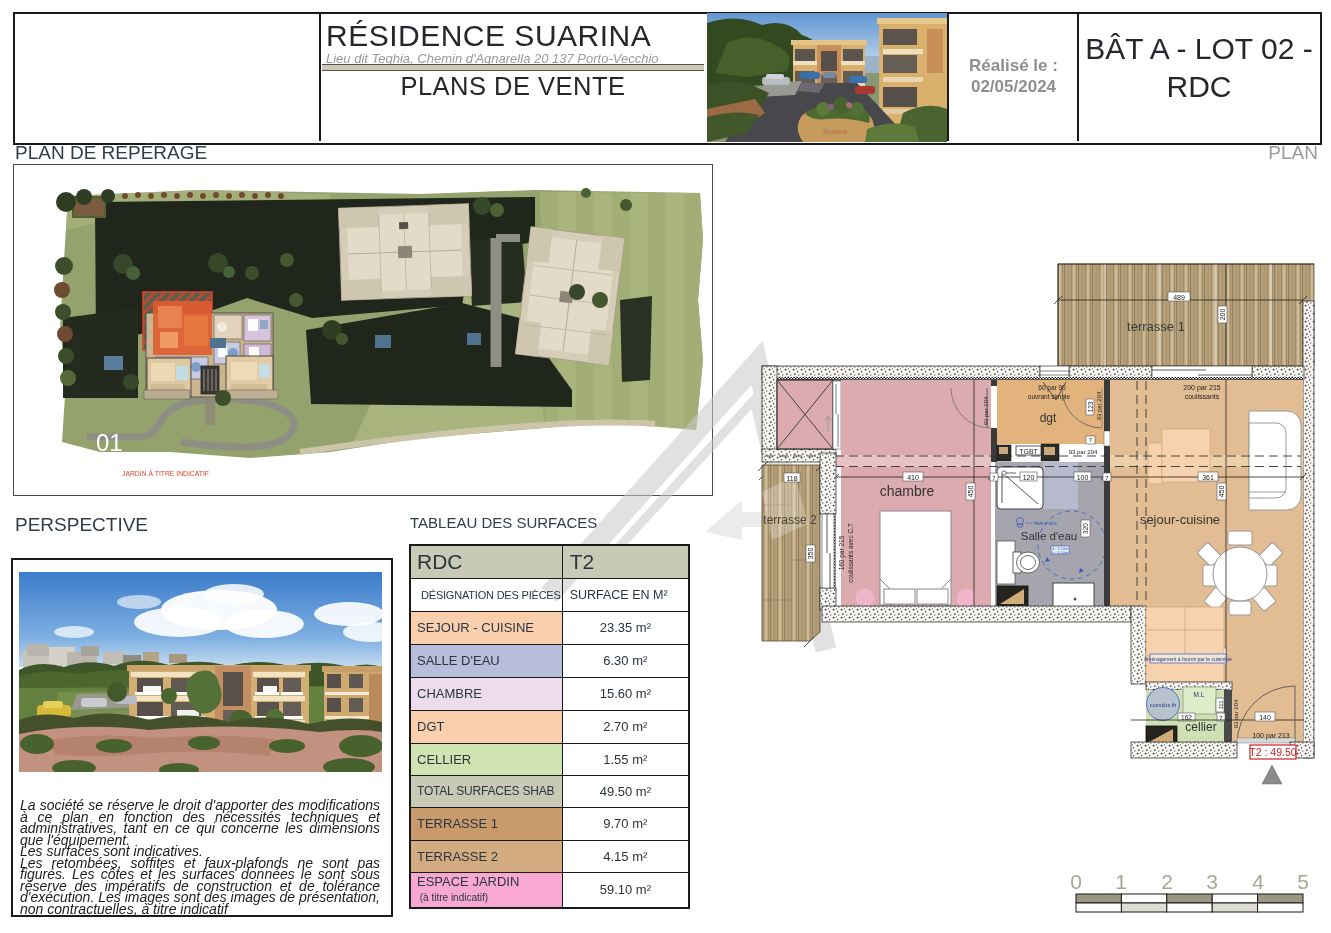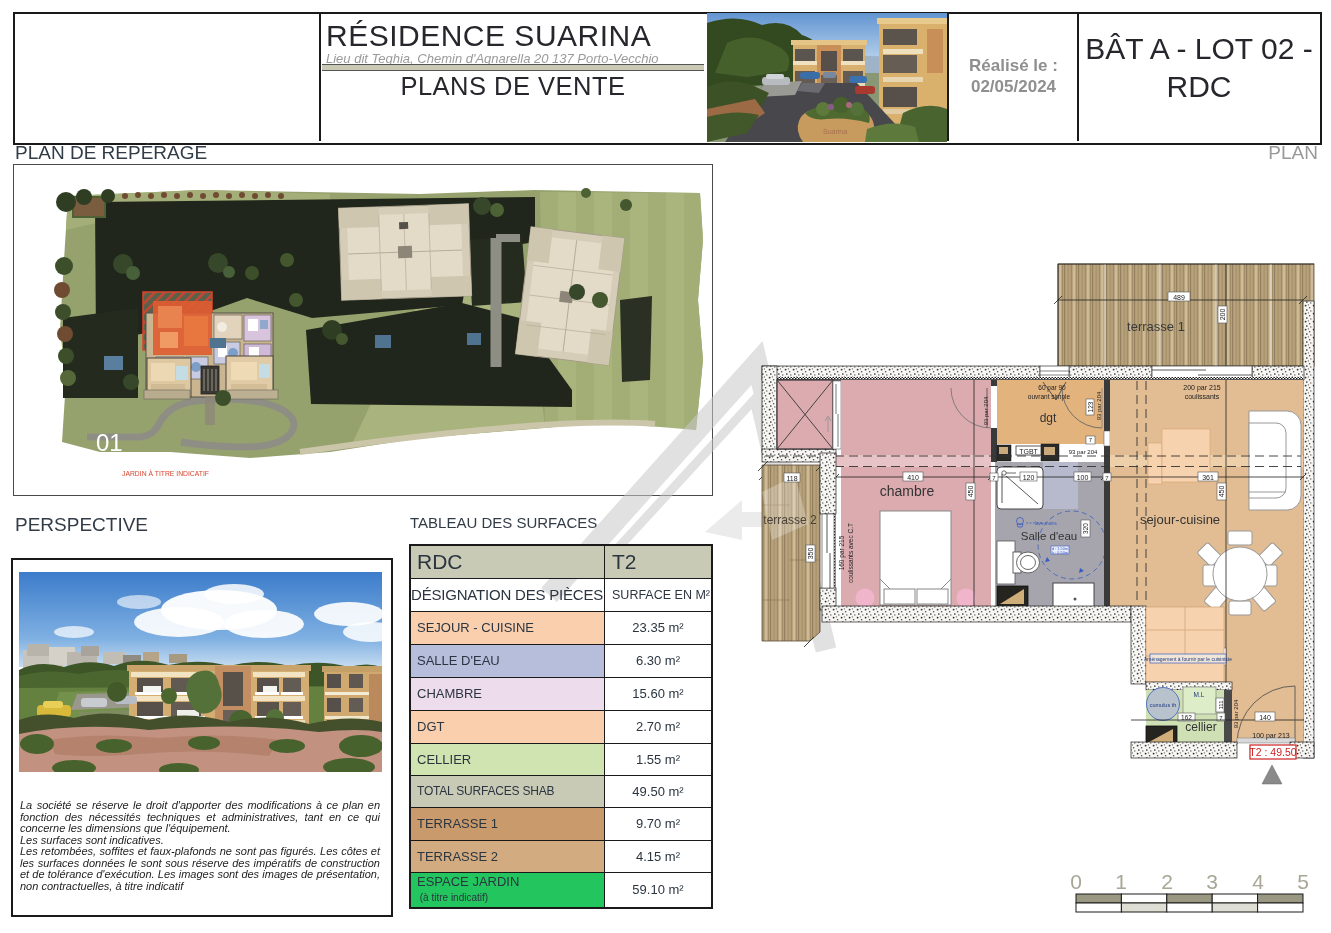--- a/index.html
+++ b/index.html
@@ -879,34 +879,34 @@
 <ellipse cx="95" cy="174" rx="18" ry="7"></ellipse>
 <ellipse cx="185" cy="171" rx="16" ry="7"></ellipse>
 <ellipse cx="268" cy="174" rx="18" ry="7"></ellipse>
 <ellipse cx="342" cy="174" rx="22" ry="11"></ellipse>
 <ellipse cx="330" cy="195" rx="26" ry="9"></ellipse>
 <ellipse cx="55" cy="196" rx="22" ry="8"></ellipse>
 <ellipse cx="160" cy="198" rx="20" ry="7"></ellipse>
 </g>
 </svg>
 
-<div class="abs" style="left:20px;top:800px;width:360px;font-size:11px;font-style:italic;color:#1d1d1d;line-height:11.5px;text-align:justify;">
+<div class="abs" style="left:20px;top:800px;width:360px;font-size:14px;font-style:italic;color:#1d1d1d;line-height:11.5px;text-align:justify;">
 La société se réserve le droit d'apporter des modifications à ce plan en fonction des nécessités techniques et administratives, tant en ce qui concerne les dimensions que l'équipement.<br>
 Les surfaces sont indicatives.<br>
 <span style="display:inline-block;text-align:justify;">Les retombées, soffites et faux-plafonds ne sont pas figurés. Les côtes et les surfaces données le sont sous réserve des impératifs de construction et de tolérance d'exécution. Les images sont des images de présentation, non contractuelles, à titre indicatif</span>
 </div>
 
 <table class="abs" style="left:409px;top:544px;width:281px;border-collapse:collapse;border:2px solid #1a1a1a;color:#2b3540;" cellspacing="0">
 <tbody>
       <tr style="height:33px;background:#c8cab6;">
         <td style="border:1px solid #1a1a1a;font-size:21px;padding-left:6px;width:137px;">RDC</td>
         <td style="border:1px solid #1a1a1a;font-size:21px;padding-left:7px;">T2</td>
       </tr>
 <tr style="height:33px;">
-        <td style="border:1px solid #1a1a1a;font-size:15px;letter-spacing:-0.2px;padding-left:0;white-space:nowrap;">DÉSIGNATION DES PIÈCES</td>
+        <td style="border:1px solid #1a1a1a;font-size:11px;letter-spacing:-0.2px;padding-left:10px;white-space:nowrap;">DÉSIGNATION DES PIÈCES</td>
         <td style="border:1px solid #1a1a1a;font-size:12.5px;padding-left:7px;white-space:nowrap;">SURFACE EN M²</td>
       </tr>
 <tr style="height:33px;">
         <td style="border:1px solid #1a1a1a;font-size:13px;padding-left:6px;background:#f9cfae;margin-left:12px;">SEJOUR - CUISINE</td>
         <td style="border:1px solid #1a1a1a;font-size:13px;text-align:center;">23.35 m²</td>
       </tr>
 <tr style="height:33px;">
         <td style="border:1px solid #1a1a1a;font-size:13px;padding-left:6px;background:#b7bedb;">SALLE D'EAU</td>
         <td style="border:1px solid #1a1a1a;font-size:13px;text-align:center;">6.30 m²</td>
       </tr>
@@ -928,21 +928,21 @@
       </tr>
 <tr style="height:33px;">
         <td style="border:1px solid #1a1a1a;font-size:13px;padding-left:6px;background:#c99a6c;">TERRASSE 1</td>
         <td style="border:1px solid #1a1a1a;font-size:13px;text-align:center;margin-top:24px;">9.70 m²</td>
       </tr>
 <tr style="height:32px;">
         <td style="border:1px solid #1a1a1a;font-size:13px;padding-left:6px;background:#d3ab81;">TERRASSE 2</td>
         <td style="border:1px solid #1a1a1a;font-size:13px;text-align:center;">4.15 m²</td>
       </tr>
 <tr style="height:36px;">
-        <td style="border:1px solid #1a1a1a;font-size:13px;padding-left:6px;background:#22c55e;line-height:15px;">ESPACE JARDIN<br><span style="font-size:10px;">&nbsp;(à titre indicatif)</span></td>
+        <td style="border:1px solid #1a1a1a;font-size:13px;padding-left:6px;background:#f9a8d4;line-height:15px;">ESPACE JARDIN<br><span style="font-size:10px;">&nbsp;(à titre indicatif)</span></td>
         <td style="border:1px solid #1a1a1a;font-size:13px;text-align:center;">59.10 m²</td>
       </tr>
 </tbody>
   </table>
 
 <svg class="abs" style="left:1060px;top:860px;" width="260" height="60" id="scalebar">
 
   <g fill="#a8a695" font-size="21px" text-anchor="middle" font-family="Liberation Sans">
     <text x="16" y="29">0</text>
       <text x="61" y="29">1</text>

